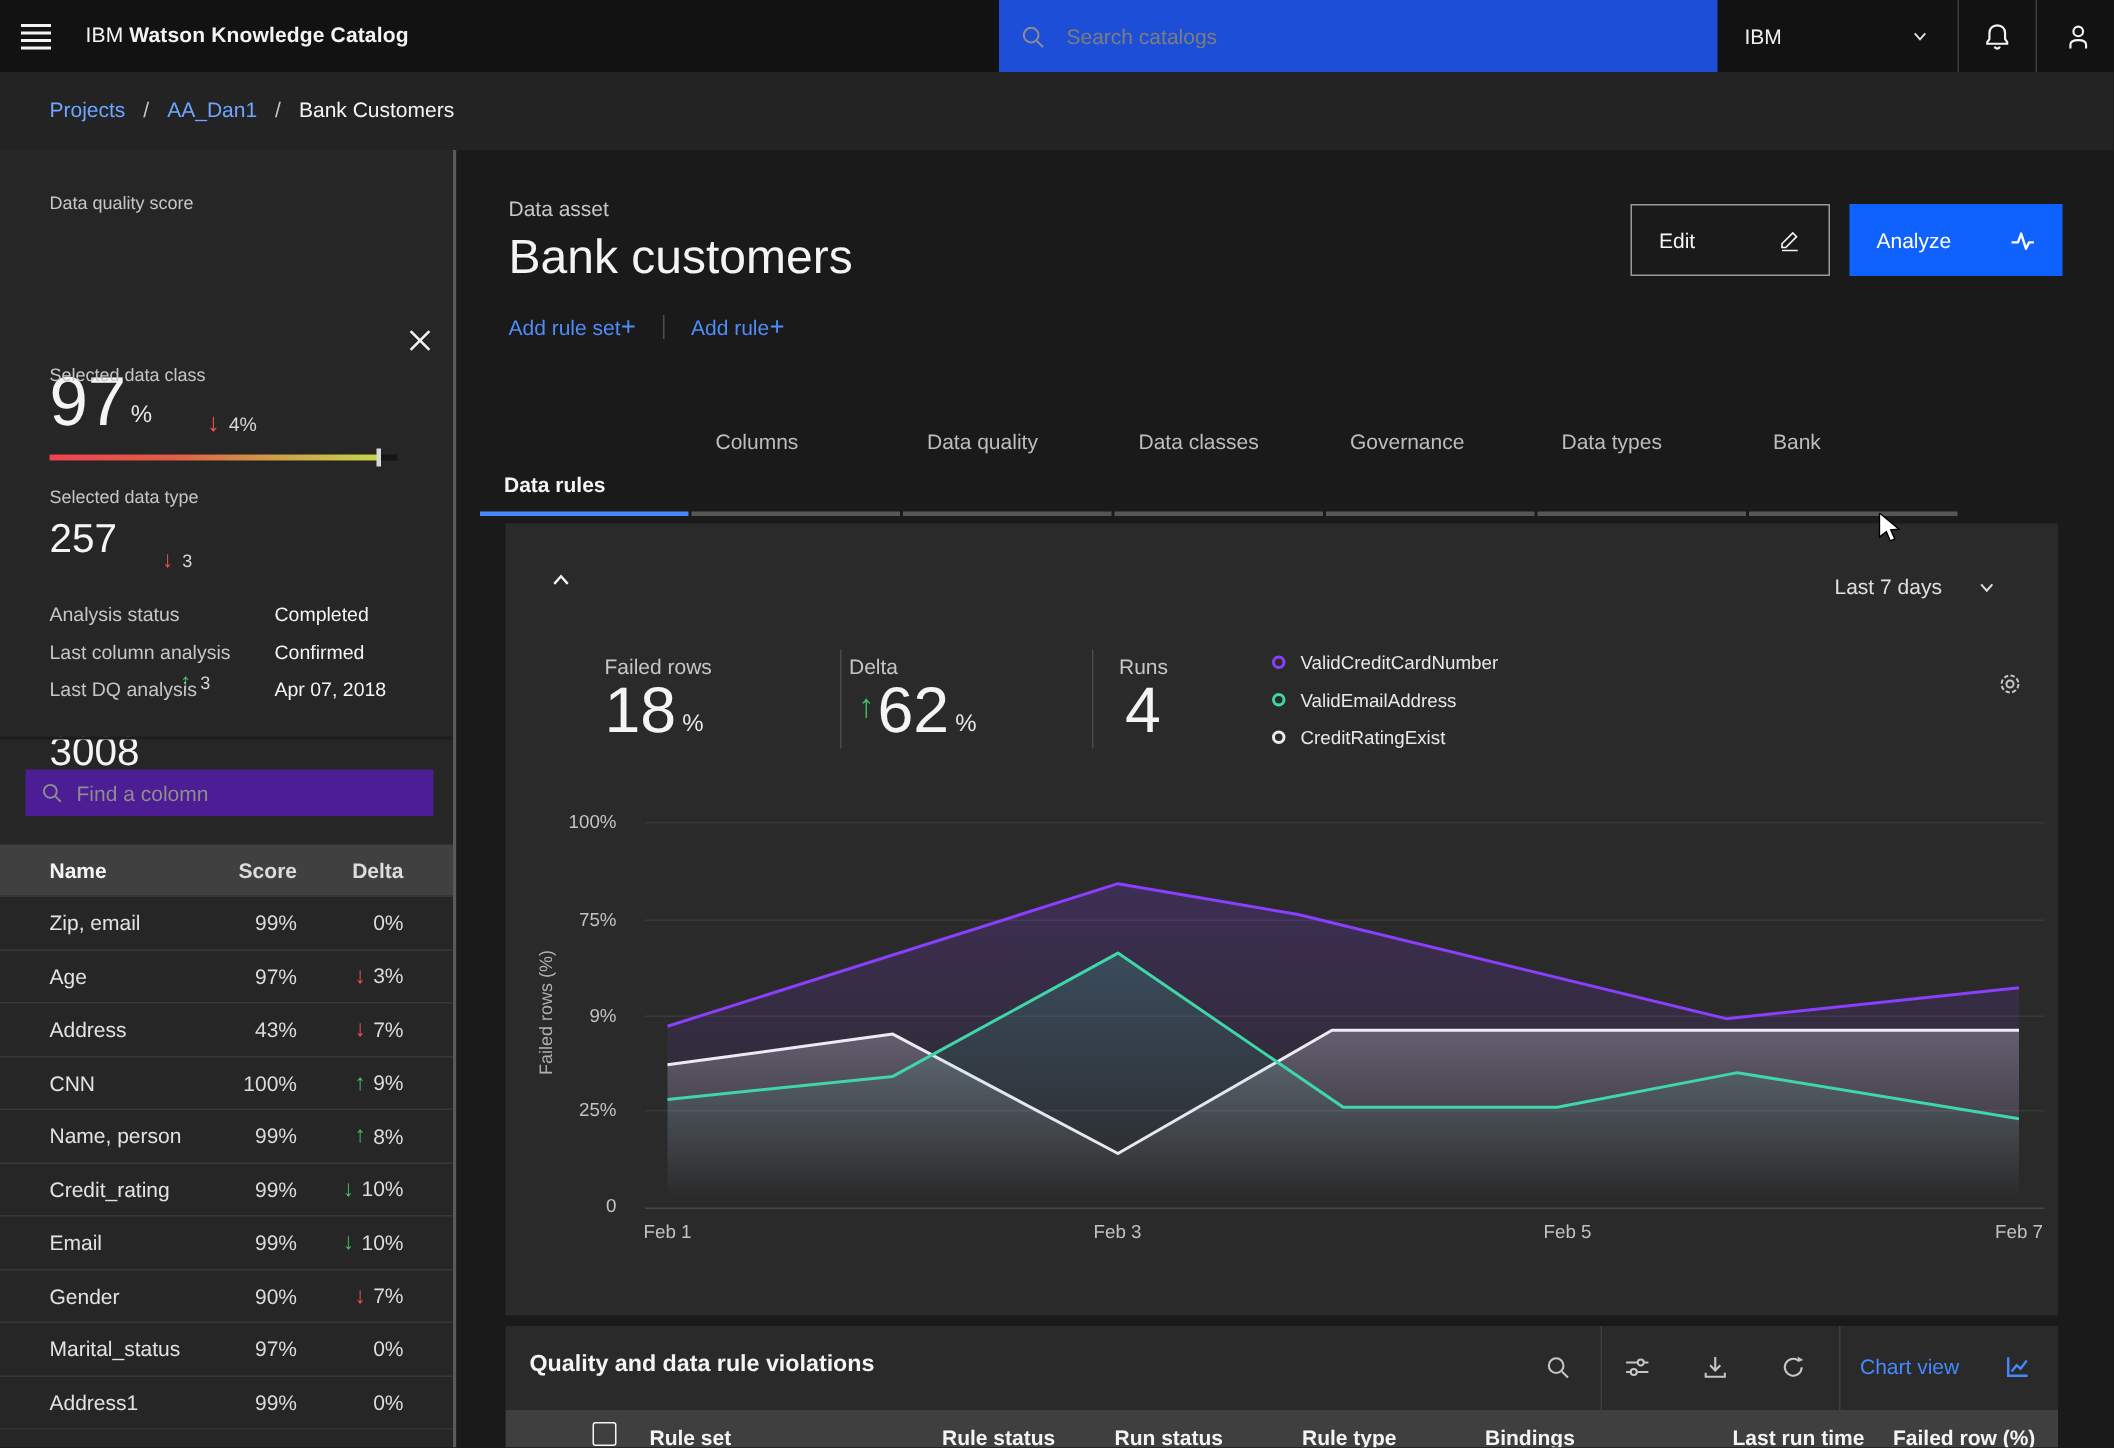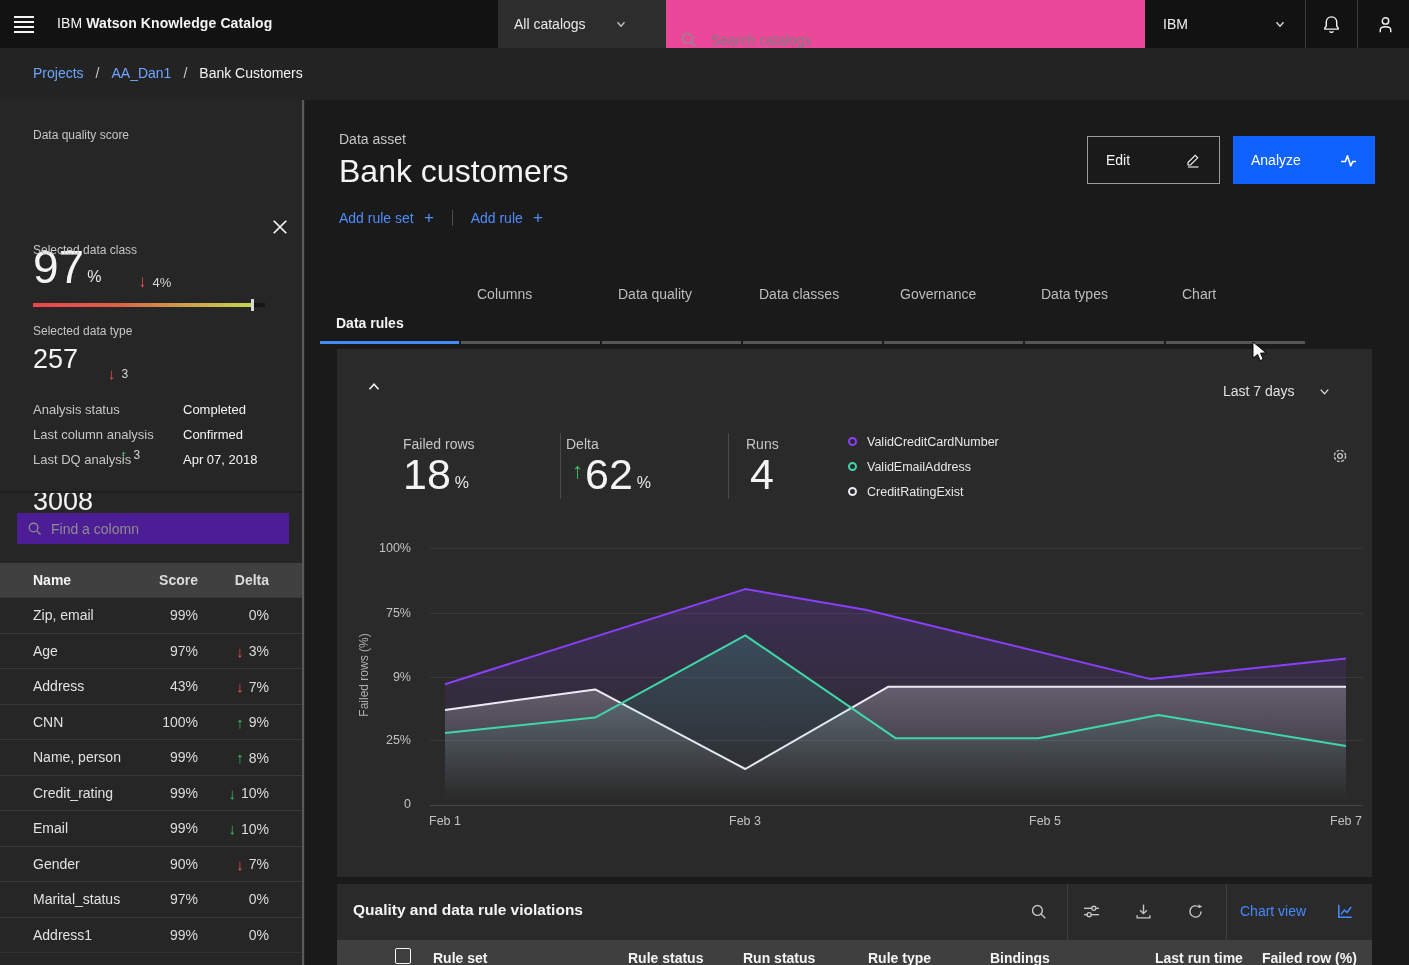--- a/index.html
+++ b/index.html
@@ -8,22 +8,22 @@
   #app { position:relative; width:1409px; height:965px; }
 
   
   .topnav { position:absolute; left:0; top:0; width:1409px; height:48px; background:#121212; z-index:5; }
   .hamburger { position:absolute; left:14px; top:13px; width:24px; height:22px; cursor:pointer; }
   .hamburger i { display:block; width:20px; height:2px; background:#f4f4f4; margin:3px 0; }
   .brand { position:absolute; left:57px; top:15px; font-size:14px; color:#f4f4f4; letter-spacing:.1px; }
   .brand b { font-weight:700; }
   .hdr-catalogs { position:absolute; left:498px; top:0; width:168px; height:48px; background:#2d2d2d;
     display:flex; align-items:center; padding:0 16px; gap:28px; font-size:14px; color:#e8e8e8; cursor:pointer; }
-  .hdr-search { position:absolute; left:666px; top:0; width:479px; height:48px; background:#ec4899;
-    display:flex; align-items:flex-end; padding:0 14px; }
+  .hdr-search { position:absolute; left:666px; top:0; width:479px; height:48px; background:#1d4ed8;
+    display:flex; align-items:center; padding:0 14px; }
   .hdr-search svg { flex:0 0 auto; margin-right:14px; }
   .hdr-search input { flex:1; background:transparent; border:none; outline:none; color:#f4f4f4; font-size:14px;
     font-family:"Liberation Sans","DejaVu Sans",sans-serif; }
   .hdr-search input::placeholder { color:#7d7d7d; }
   .hdr-account { position:absolute; left:1145px; top:0; width:161px; height:48px; border-right:1px solid #3c3c3c;
     display:flex; align-items:center; justify-content:space-between; padding:0 18px; font-size:14px; color:#f0f0f0; cursor:pointer; }
   .hdr-iconbtn { position:absolute; top:0; width:52px; height:48px; display:flex; align-items:center; justify-content:center; cursor:pointer; }
   .hdr-bell { left:1306px; border-right:1px solid #3c3c3c; }
   .hdr-user { left:1359px; }
 
@@ -75,21 +75,21 @@
   .cell-score { position:absolute; right:104px; top:50%; transform:translateY(-50%); color:#dcdcdc; }
   .cell-delta { position:absolute; right:33px; top:50%; transform:translateY(-50%); display:flex; align-items:center; gap:5px; color:#dcdcdc; }
   .cell-delta .trend { font-size:15px; }
   .sbt-partial { height:15px; border-top:1px solid #383838; opacity:.6; }
 
   
   .main { position:absolute; left:305px; top:100px; width:1104px; height:865px; background:#1a1a1a; }
   .asset-label { position:absolute; left:34px; top:31px; font-size:14px; color:#c6c6c6; }
   .asset-title { position:absolute; left:34px; top:53px; font-size:32px; font-weight:400; color:#f4f4f4; }
   .rule-links { position:absolute; left:34px; top:108px; display:flex; align-items:center; gap:18px; font-size:14px; }
-  .blue-link { color:#4e8df9; display:flex; align-items:center; gap:10px; cursor:pointer; }
+  .blue-link { color:#4e8df9; display:flex; align-items:center; cursor:pointer; }
   .plus-icon::before { content:"+"; font-size:17px; color:#4e8df9; }
   .vdiv { width:1px; height:16px; background:#4d4d4d; }
   .btn-edit { position:absolute; left:782px; top:36px; width:133px; height:48px; border:1px solid #9a9a9a; background:transparent;
     display:flex; align-items:center; justify-content:space-between; padding:0 18px; font-size:14px; color:#f4f4f4; cursor:pointer; }
   .btn-analyze { position:absolute; left:928px; top:36px; width:142px; height:48px; background:#0f62fe; border:none;
     display:flex; align-items:center; justify-content:space-between; padding:0 18px; font-size:14px; color:#fff; cursor:pointer; }
 
   .tabs { position:absolute; left:15px; top:180px; display:flex; }
   .tab { width:139px; margin-right:2px; padding:6px 0 10px 16px; font-size:14px; color:#bdbdbd;
     border-bottom:3px solid #565656; cursor:pointer; }
@@ -139,26 +139,20 @@
     <div class="hamburger">
         <i></i>
         <i></i>
         <i></i>
         <i></i>
       </div>
     <div class="brand">
       <span>IBM</span>
       <b>Watson Knowledge Catalog</b>
     </div>
-    <div class="hdr-catalogs">
-      <span>All catalogs</span>
-      <svg class="ic" width="14" height="14" viewBox="0 0 16 16">
-          <polyline points="4,6 8,10.5 12,6" fill="none" stroke="#c6c6c6" stroke-width="1.5"></polyline>
-        </svg>
-    </div>
     <div class="hdr-search">
       <svg class="ic" width="17" height="17" viewBox="0 0 16 16">
           <circle cx="7" cy="7" r="4.6" fill="none" stroke="#8d8d8d" stroke-width="1.3"></circle>
           <line x1="10.6" y1="10.6" x2="14.4" y2="14.4" stroke="#8d8d8d" stroke-width="1.3"></line>
         </svg>
       <input placeholder="Search catalogs" style="">
     </div>
     <div class="hdr-account">
       <span>IBM</span>
       <svg class="ic" width="14" height="14" viewBox="0 0 16 16">
@@ -362,21 +356,21 @@
         </svg>
     </button>
 
     <nav class="tabs">
       <div class="tab active">Data rules</div>
       <div class="tab">Columns</div>
       <div class="tab">Data quality</div>
       <div class="tab">Data classes</div>
       <div class="tab">Governance</div>
       <div class="tab">Data types</div>
-      <div class="tab">Chart</div>
+      <div class="tab">Bank</div>
     </nav>
 
     <section class="chart-card">
       <svg class="cc-collapse ic" viewBox="0 0 16 16" width="18" height="18">
           <polyline points="4,10 8,5.5 12,10" fill="none" stroke="#f4f4f4" stroke-width="1.4"></polyline>
         </svg>
       <div class="cc-range">
         <span>Last 7 days</span>
         <svg class="ic" width="15" height="15" viewBox="0 0 16 16">
             <polyline points="4,6 8,10.5 12,6" fill="none" stroke="#e0e0e0" stroke-width="1.4"></polyline>

